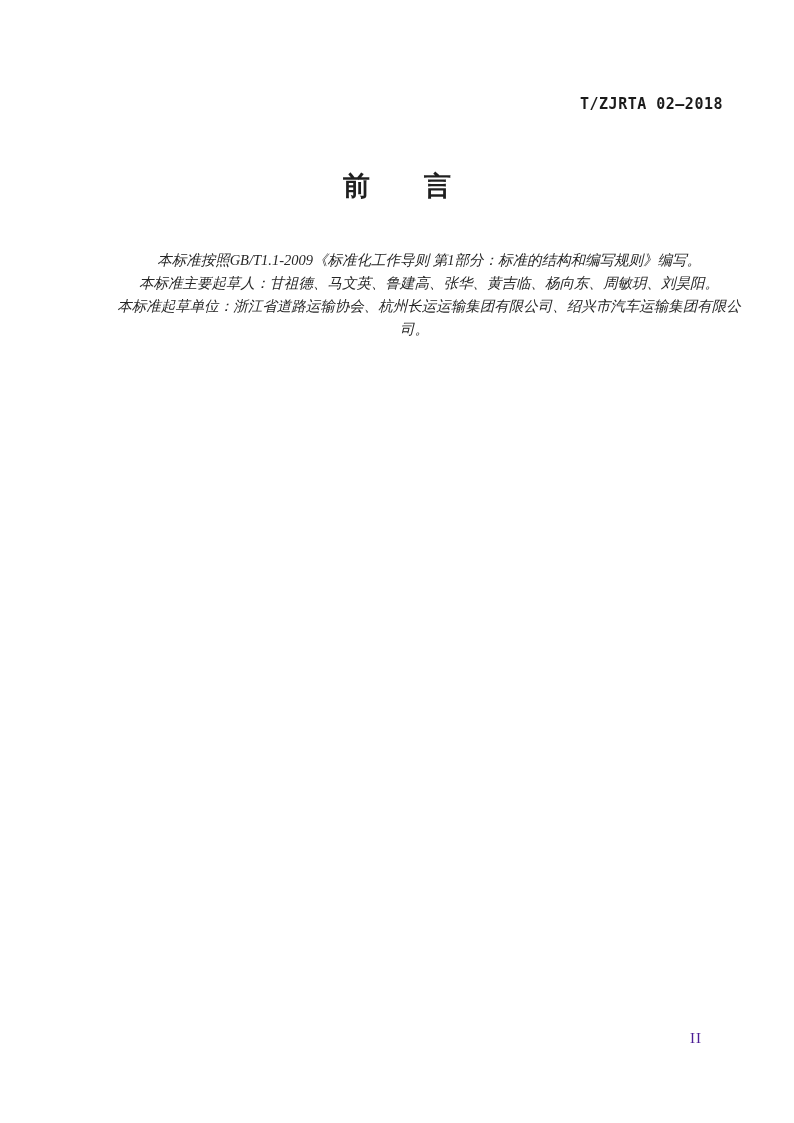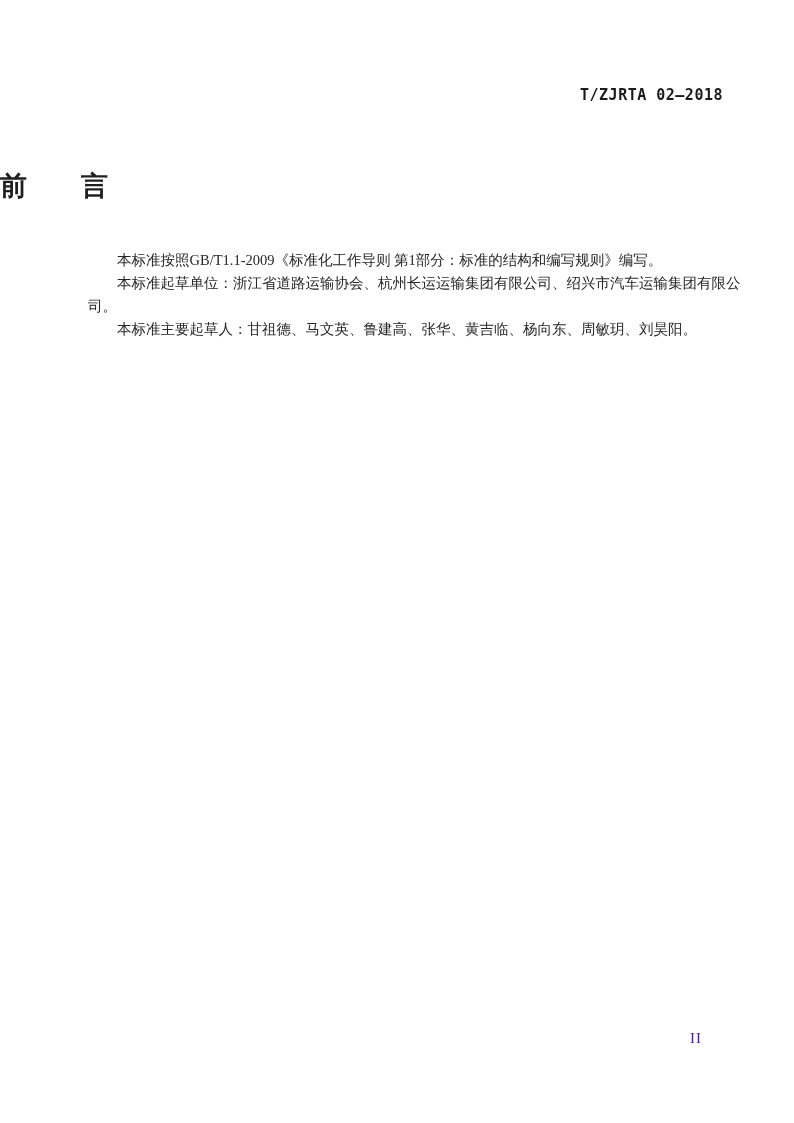--- a/index.html
+++ b/index.html
@@ -9,52 +9,53 @@
   }
   .page {
     position: relative;
     width: 794px;
     height: 1123px;
     background: #ffffff;
     overflow: hidden;
   }
   .header-code {
     position: absolute;
-    top: 86px;
+    top: 95px;
     right: 71px;
     font-family: "DejaVu Sans Mono", monospace;
     font-size: 15px;
     font-weight: bold;
     color: #1b1b1b;
     letter-spacing: 0.5px;
   }
   .doc-title {
     position: absolute;
     top: 170px;
     left: 0;
     width: 100%;
     margin: 0;
-    text-align: left;
+    text-align: center;
     font-family: "Liberation Serif", "DejaVu Serif", serif;
     font-size: 27px;
     line-height: 32px;
     font-weight: bold;
     color: #1f1f1f;
   }
   .foreword-body {
     position: absolute;
     top: 249px;
     left: 88px;
     width: 653px;
     font-family: "Liberation Serif", "DejaVu Serif", serif;
     font-size: 14.5px;
     line-height: 23px;
     color: #262626;
-    text-align: left;
+    text-align: center;
     word-break: break-all;
+    font-style: italic;
   }
   .para {
     margin: 0;
     text-indent: 2em;
   }
   .page-number {
     position: absolute;
     top: 1030px;
     left: 690px;
     font-family: "Liberation Serif", "DejaVu Serif", serif;
@@ -67,19 +68,19 @@
 <body>
 
 <div class="page">
 
   <div class="header-code">T/ZJRTA 02—2018</div>
 
   <h1 class="doc-title">前　　言</h1>
 
   <div class="foreword-body">
     <p class="para">本标准按照GB/T1.1-2009《标准化工作导则 第1部分：标准的结构和编写规则》编写。</p>
+    <p class="para">本标准主要起草人：甘祖德、马文英、鲁建高、张华、黄吉临、杨向东、周敏玥、刘昊阳。</p>
     <p class="para">本标准起草单位：浙江省道路运输协会、杭州长运运输集团有限公司、绍兴市汽车运输集团有限公司。</p>
-    <p class="para">本标准主要起草人：甘祖德、马文英、鲁建高、张华、黄吉临、杨向东、周敏玥、刘昊阳。</p>
   </div>
 
   <div class="page-number">II</div>
 
 </div>
 
 </body></html>

